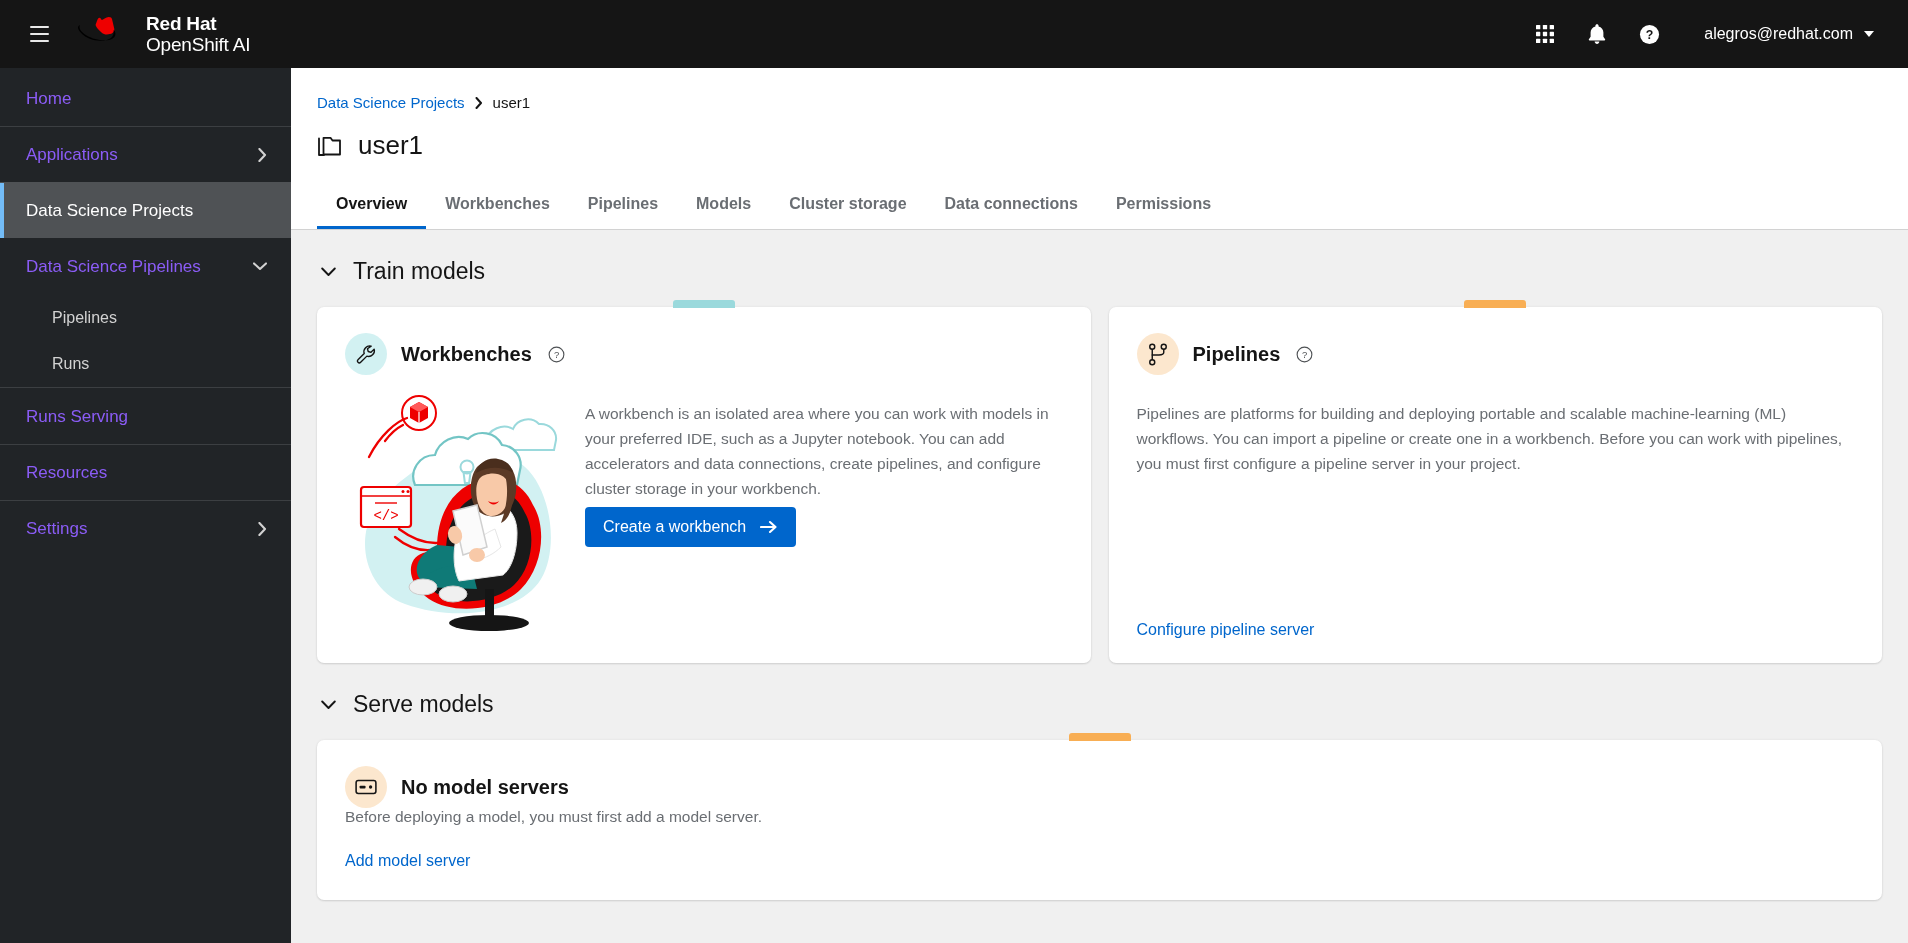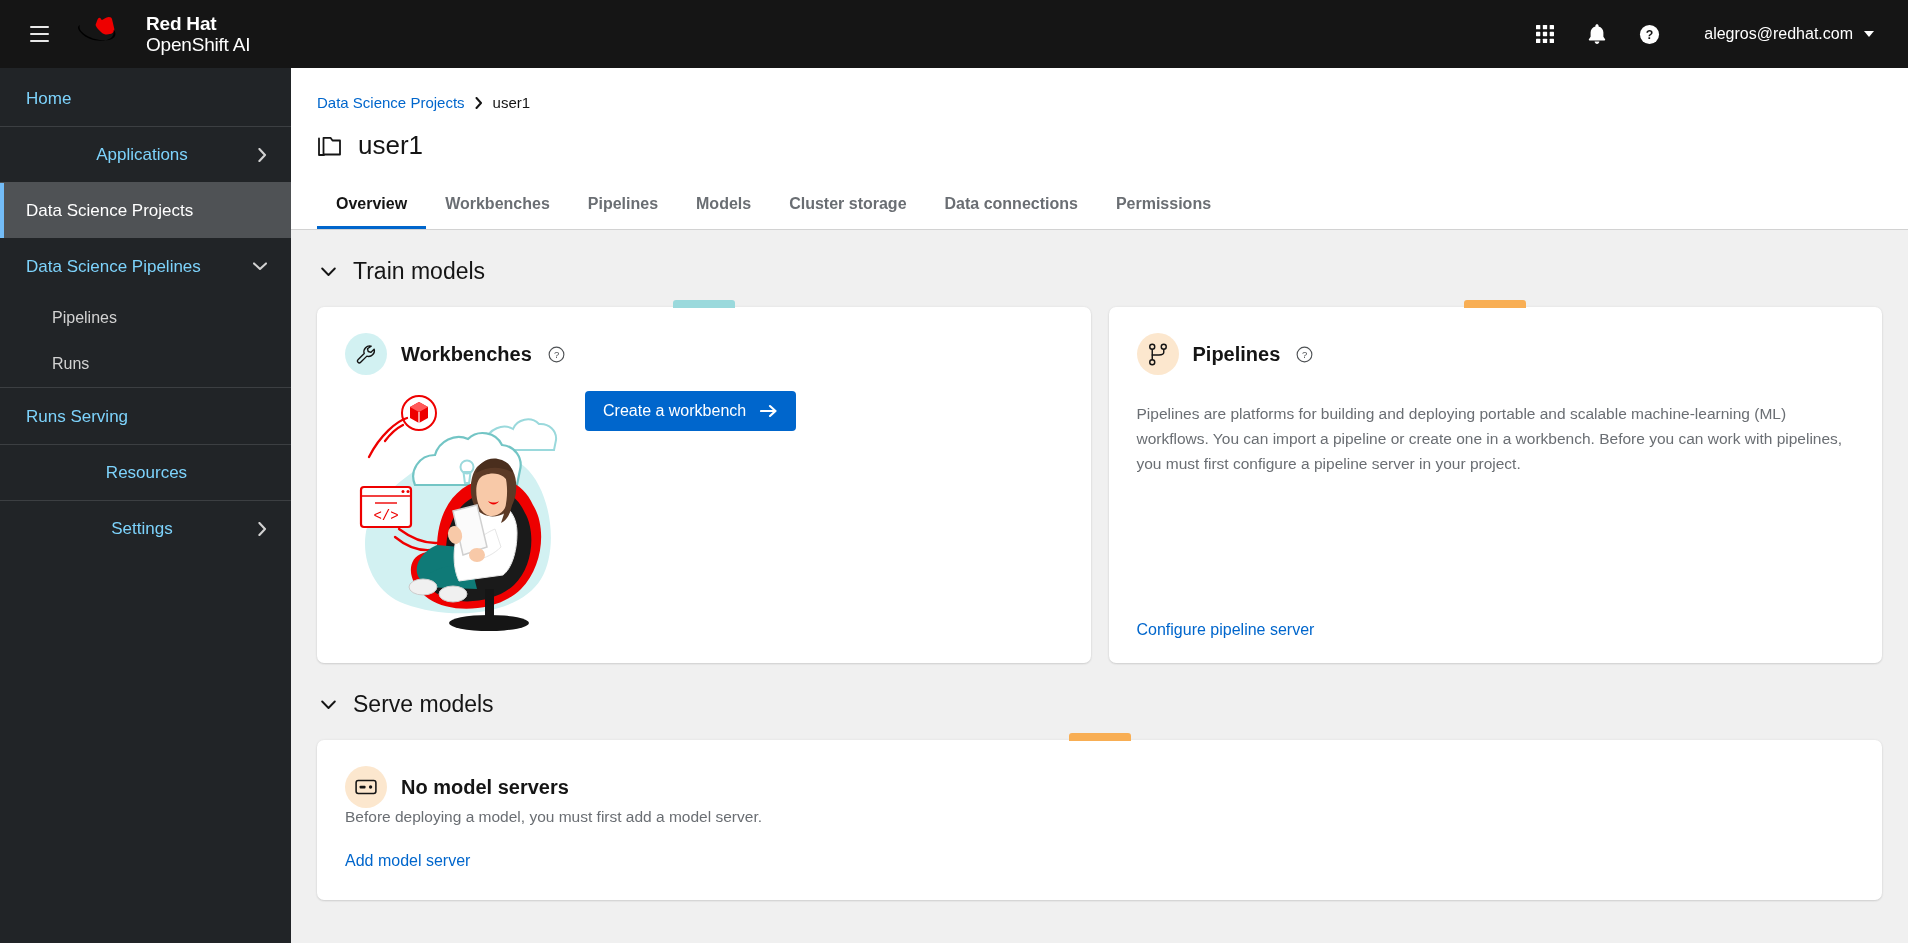--- a/index.html
+++ b/index.html
@@ -56,25 +56,25 @@
   .sidebar {
     width: 291px; min-width: 291px;
     background: #212427;
     display: flex; flex-direction: column;
     padding-top: 2px;
     overflow: hidden;
   }
   .nav-item {
     display: flex; align-items: center;
     min-height: 56px; padding: 0 24px 0 26px;
-    color: #7dd3fc; font-size: 17px;
+    color: #8b5cf6; font-size: 17px;
     cursor: pointer; position: relative;
     border-top: 1px solid transparent;
   }
-  .nav-item.has-sep { border-top: 1px solid #3c3f42; text-align: center; }
+  .nav-item.has-sep { border-top: 1px solid #3c3f42; }
   .nav-item.active {
     background: #4f5255; color: #fff;
   }
   .nav-item.active::before {
     content: ""; position: absolute; left: 0; top: 0; bottom: 0;
     width: 4px; background: #73bcf7;
   }
   .nav-label { flex: 1; }
   .nav-chevron { color: #d2d2d2; font-size: 15px; line-height: 1; display:flex; }
   .nav-sub {
@@ -426,20 +426,21 @@
 
               <path d="M150 140 c-10 4 -20 12 -24 20 c-3 6 0 10 6 10 c8 0 18-6 24-12 z" fill="#fff" stroke="#e6e6e6" stroke-width="1"></path>
 
               <path d="M108 122 l24-6 l10 42 l-24 8 z" fill="#fbfbfb" stroke="#d0d0d0" stroke-width="1.5"></path>
 
               <ellipse cx="110" cy="146" rx="7" ry="9" fill="#f8c9a8" transform="rotate(-15 110 146)"></ellipse>
               <ellipse cx="132" cy="166" rx="8" ry="7" fill="#f8c9a8"></ellipse>
             </svg>
 
             <div style="flex:1; min-width:0;">
+              <div class="card-text">A workbench is an isolated area where you can work with models in your preferred IDE, such as a Jupyter notebook. You can add accelerators and data connections, create pipelines, and configure cluster storage in your workbench.</div>
               <button class="btn-primary">
                 <span>Create a workbench</span>
                 <svg width="18" height="14" viewBox="0 0 18 14">
                   <path d="M1 7 h14 M10 2 l5.5 5 -5.5 5" stroke="#fff" stroke-width="2.1" fill="none" stroke-linecap="round" stroke-linejoin="round"></path>
                 </svg>
               </button>
             </div>
           </div>
         </section>
 

